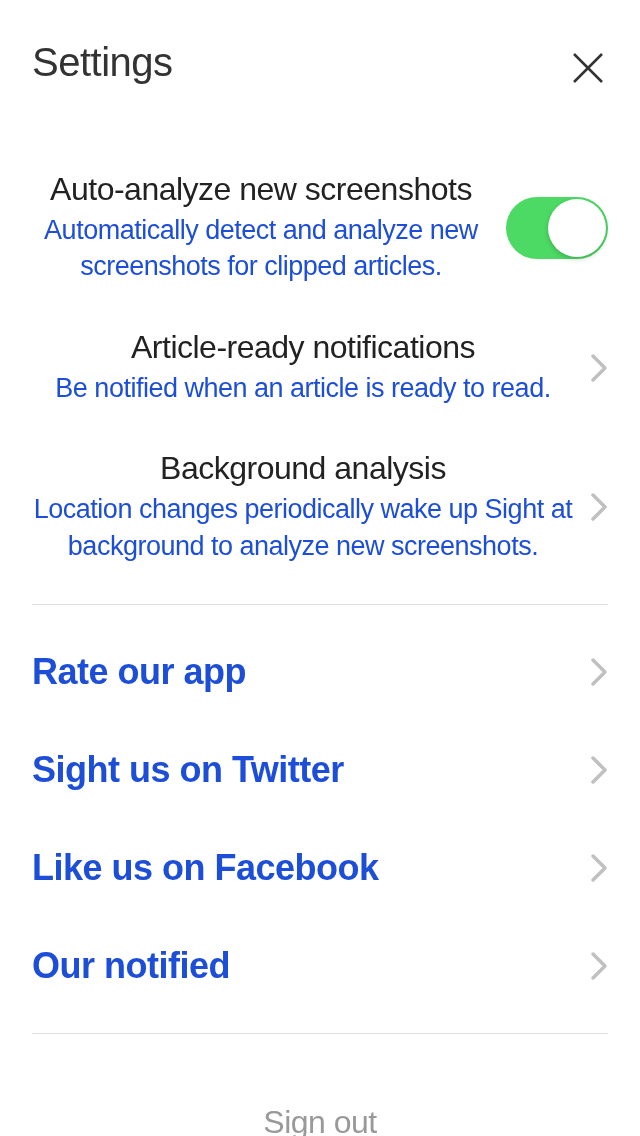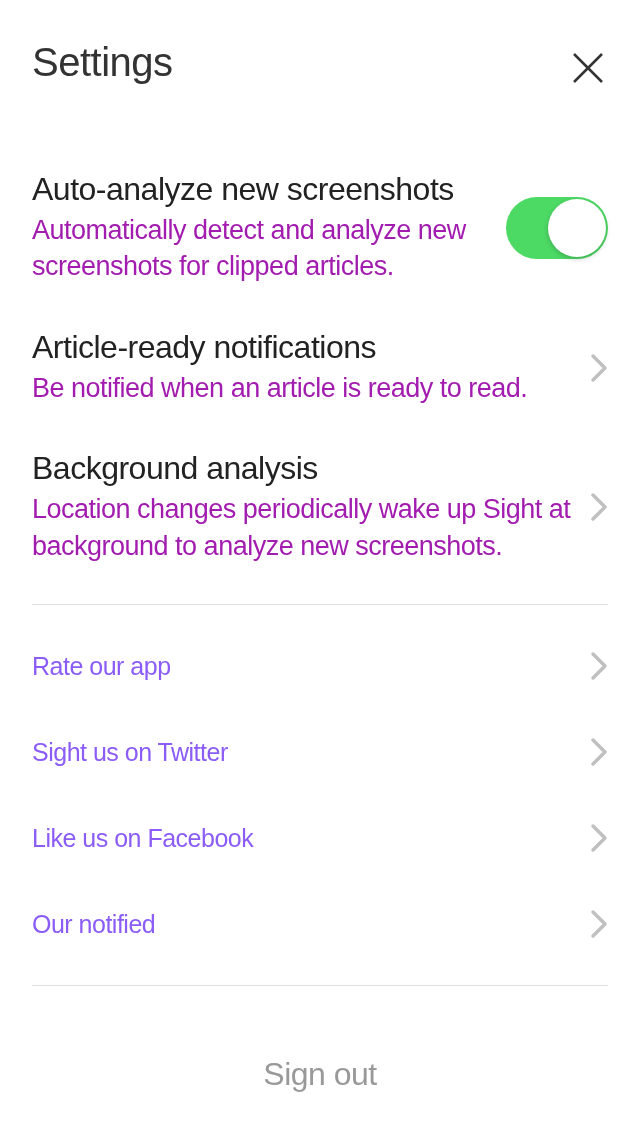--- a/index.html
+++ b/index.html
@@ -47,44 +47,45 @@
       padding: 24px 32px 0 32px;
     }
     .setting-item {
       display: flex;
       align-items: center;
       padding: 22px 0;
       gap: 16px;
     }
     .setting-text {
       flex: 1;
+      text-align: center;
     }
     .setting-title {
       font-size: 32px;
       font-weight: 300;
       color: #222;
       letter-spacing: -0.5px;
       margin-bottom: 4px;
     }
     .setting-subtitle {
       font-size: 27px;
       font-weight: 300;
-      color: #a21caf;
+      color: #1d4ed8;
       letter-spacing: -0.5px;
       line-height: 1.35;
     }
     .simple-item {
       display: flex;
       align-items: center;
       padding: 28px 0;
     }
     .simple-title {
-      font-size: 25px;
-      font-weight: 400;
-      color: #8b5cf6;
+      font-size: 36px;
+      font-weight: 700;
+      color: #1d4ed8;
       letter-spacing: -0.5px;
       flex: 1;
     }
     .chevron {
       color: #c0c0c0;
       display: flex;
       align-items: center;
     }
     .chevron svg {
       width: 18px;

